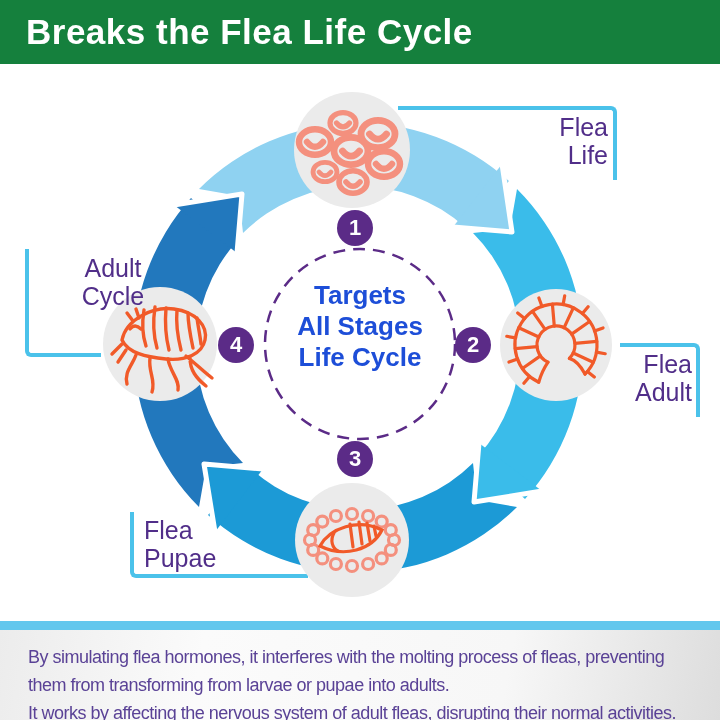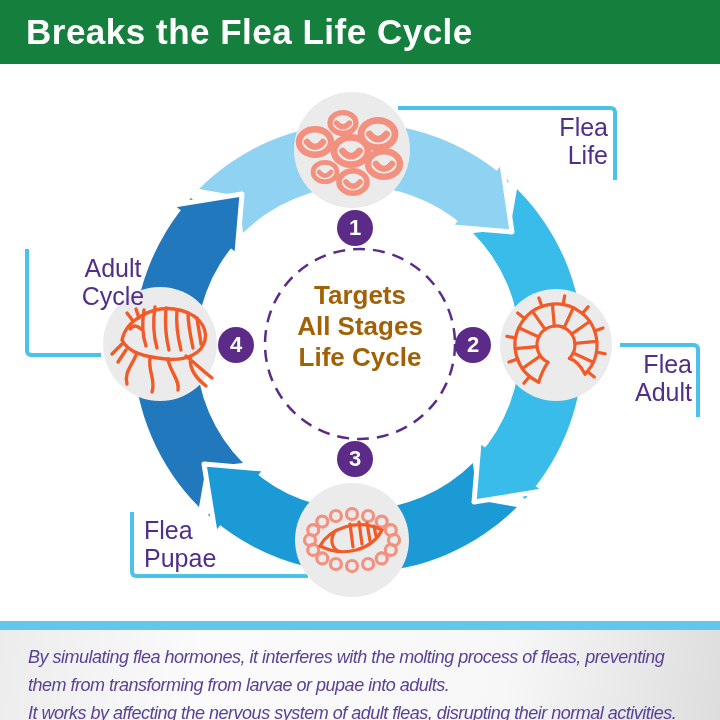--- a/index.html
+++ b/index.html
@@ -41,21 +41,21 @@
     font-size:22px;font-weight:bold;line-height:36px;text-align:center;
   }
   .badge-1{left:337px;top:210px;}
   .badge-2{left:455px;top:327px;}
   .badge-3{left:337px;top:441px;}
   .badge-4{left:218px;top:327px;}
 
   
   .center-text{
     left:240px;top:280px;width:240px;
-    text-align:center;color:#a16207;
+    text-align:center;color:#1d4ed8;
     font-size:26px;font-weight:bold;line-height:31px;
   }
 
   
   .stage-label{
     color:#512E89;font-size:25px;font-weight:normal;line-height:28px;
   }
   .label-eggs  {left:458px;top:113px;width:150px;text-align:right;}
   .label-larvae{left:542px;top:350px;width:150px;text-align:right;}
   .label-adult {left:38px; top:254px;width:150px;text-align:center;}
@@ -78,21 +78,21 @@
   .callout-pupae{
     left:130px;top:512px;width:174px;height:62px;
     border-left-width:4px;border-bottom-width:4px;border-bottom-left-radius:6px;
   }
 
   
   .footer-strip{left:0;top:621px;width:720px;height:9px;background:#63C7ED;}
   .footer-panel{
     left:0;top:630px;width:720px;height:90px;
     background:linear-gradient(100deg,#ececec 0%,#fbfbfb 28%,#f7f7f7 70%,#dddddd 100%);
-    padding:13px 0 16px 28px;box-sizing:border-box;font-style:italic;
+    padding:13px 0 16px 28px;box-sizing:border-box;
   }
   .footer-line{
     color:#5A4296;font-size:18px;line-height:28px;letter-spacing:-0.5px;white-space:nowrap;
   }
 </style>
 </head>
 <body>
 
 <div class="abs header">
   <h1>Breaks the Flea Life Cycle</h1>

